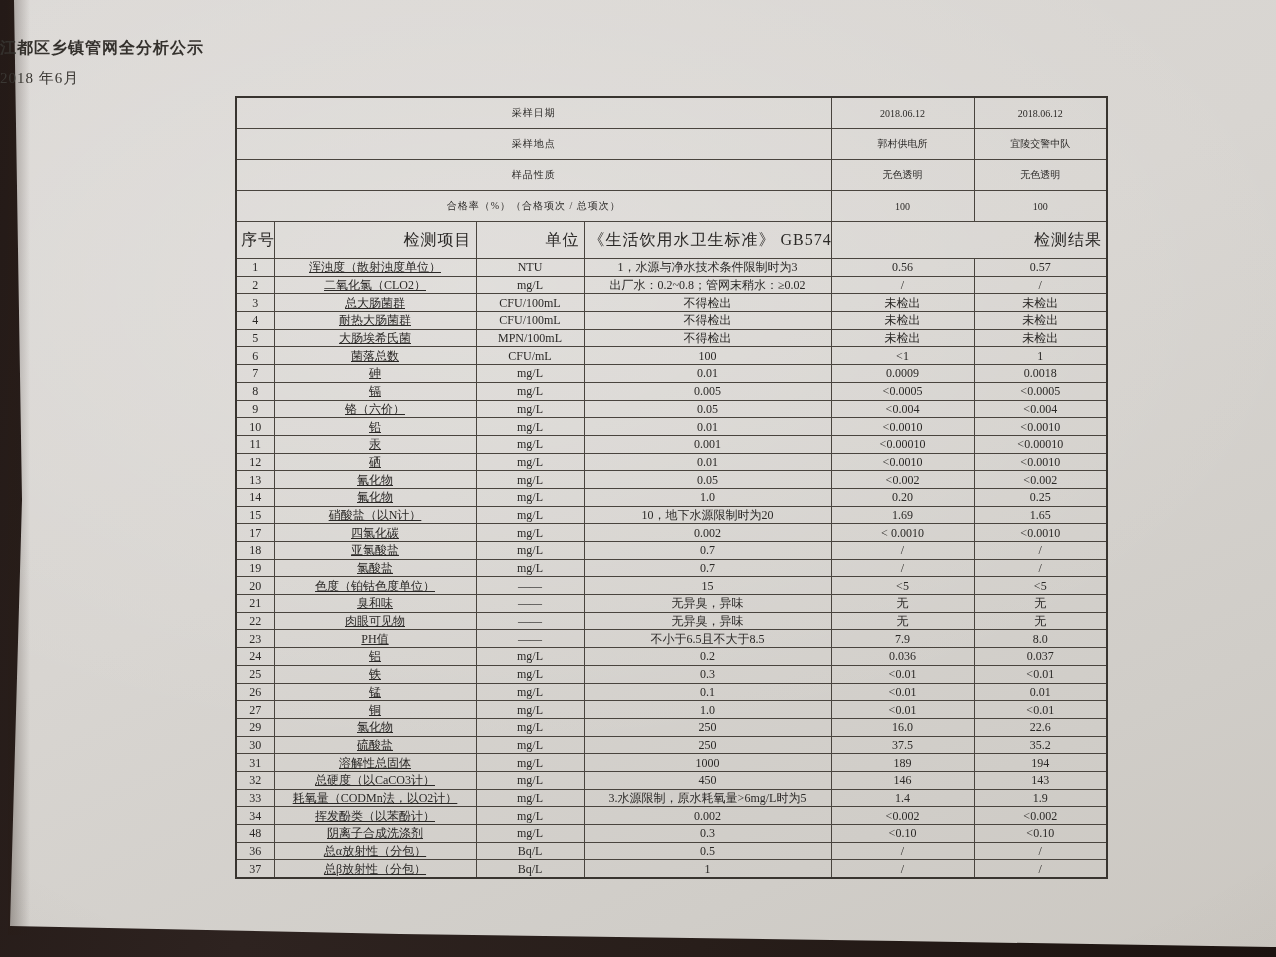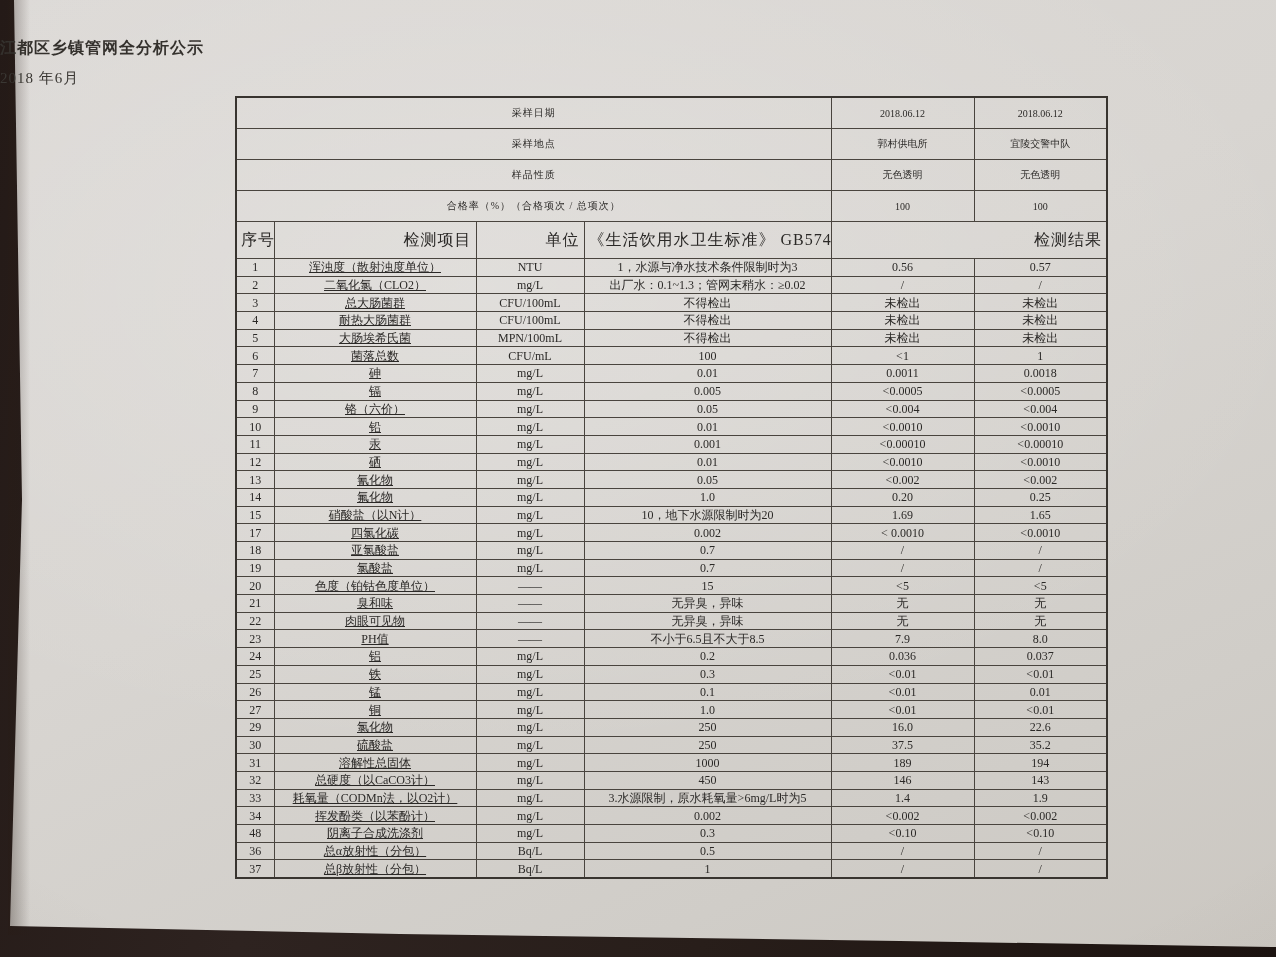--- a/index.html
+++ b/index.html
@@ -104,21 +104,21 @@
         <td class="cell-item">浑浊度（散射浊度单位）</td>
         <td>NTU</td>
         <td>1，水源与净水技术条件限制时为3</td>
         <td>0.56</td>
         <td>0.57</td>
       </tr>
       <tr class="body-row">
         <td>2</td>
         <td class="cell-item">二氧化氯（CLO2）</td>
         <td>mg/L</td>
-        <td>出厂水：0.1~1.3；管网末稍水：≥0.02</td>
+        <td>出厂水：0.2~0.8；管网末稍水：≥0.02</td>
         <td>/</td>
         <td>/</td>
       </tr>
       <tr class="body-row">
         <td>3</td>
         <td class="cell-item">总大肠菌群</td>
         <td>CFU/100mL</td>
         <td>不得检出</td>
         <td>未检出</td>
         <td>未检出</td>
@@ -145,21 +145,21 @@
         <td>CFU/mL</td>
         <td>100</td>
         <td>&lt;1</td>
         <td>1</td>
       </tr>
       <tr class="body-row">
         <td>7</td>
         <td class="cell-item">砷</td>
         <td>mg/L</td>
         <td>0.01</td>
-        <td>0.0011</td>
+        <td>0.0009</td>
         <td>0.0018</td>
       </tr>
       <tr class="body-row">
         <td>8</td>
         <td class="cell-item">镉</td>
         <td>mg/L</td>
         <td>0.005</td>
         <td>&lt;0.0005</td>
         <td>&lt;0.0005</td>
       </tr>

